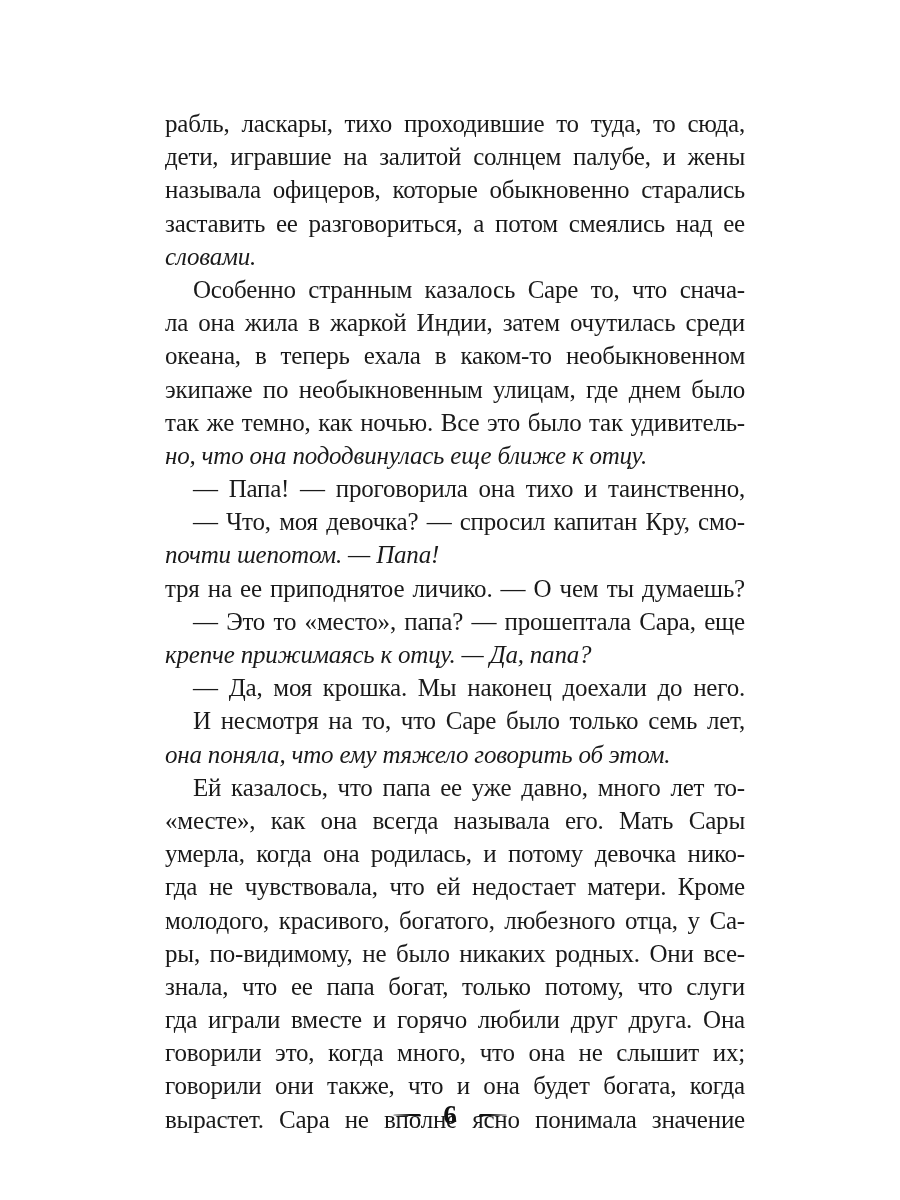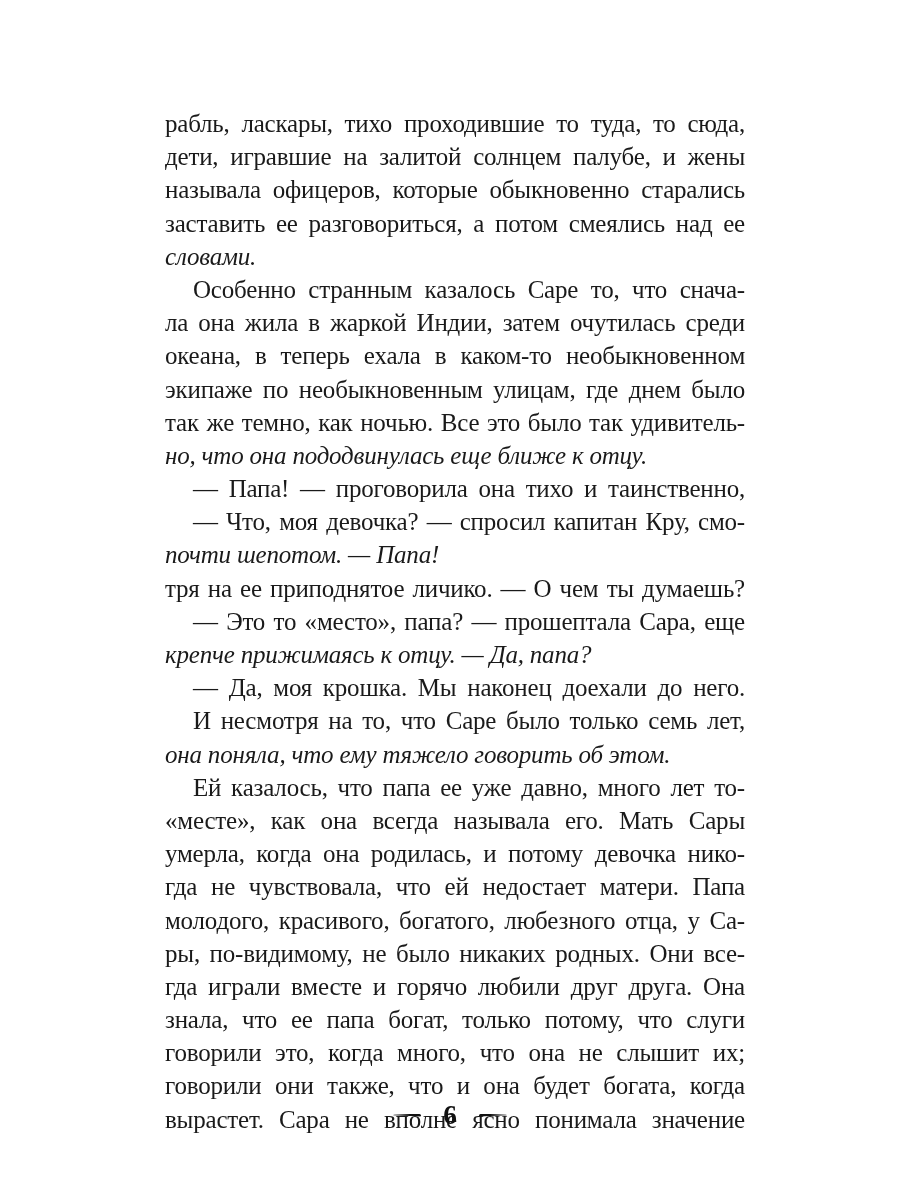--- a/index.html
+++ b/index.html
@@ -91,25 +91,25 @@
   <span class="line last">почти шепотом. — Папа!</span>
   <span class="line">тря на ее приподнятое личико. — О чем ты думаешь?</span>
   <span class="line indent">— Это то «место», папа? — прошептала Сара, еще</span>
   <span class="line last">крепче прижимаясь к отцу. — Да, папа?</span>
   <span class="line indent">— Да, моя крошка. Мы наконец доехали до него.</span>
   <span class="line indent">И несмотря на то, что Саре было только семь лет,</span>
   <span class="line last">она поняла, что ему тяжело говорить об этом.</span>
   <span class="line indent">Ей казалось, что папа ее уже давно, много лет то-</span>
   <span class="line">«месте», как она всегда называла его. Мать Сары</span>
   <span class="line">умерла, когда она родилась, и потому девочка нико-</span>
-  <span class="line">гда не чувствовала, что ей недостает матери. Папа</span>
+  <span class="line">гда не чувствовала, что ей недостает матери. Кроме</span>
   <span class="line">молодого, красивого, богатого, любезного отца, у Са-</span>
   <span class="line">ры, по-видимому, не было никаких родных. Они все-</span>
+  <span class="line">знала, что ее папа богат, только потому, что слуги</span>
   <span class="line">гда играли вместе и горячо любили друг друга. Она</span>
-  <span class="line">знала, что ее папа богат, только потому, что слуги</span>
   <span class="line">говорили это, когда много, что она не слышит их;</span>
   <span class="line">говорили они также, что и она будет богата, когда</span>
   <span class="line">вырастет. Сара не вполне ясно понимала значение</span>
 </div>
 
 <div class="footer">
   <span class="dash left"></span>
   <span class="page-number">6</span>
   <span class="dash right"></span>
 </div>

